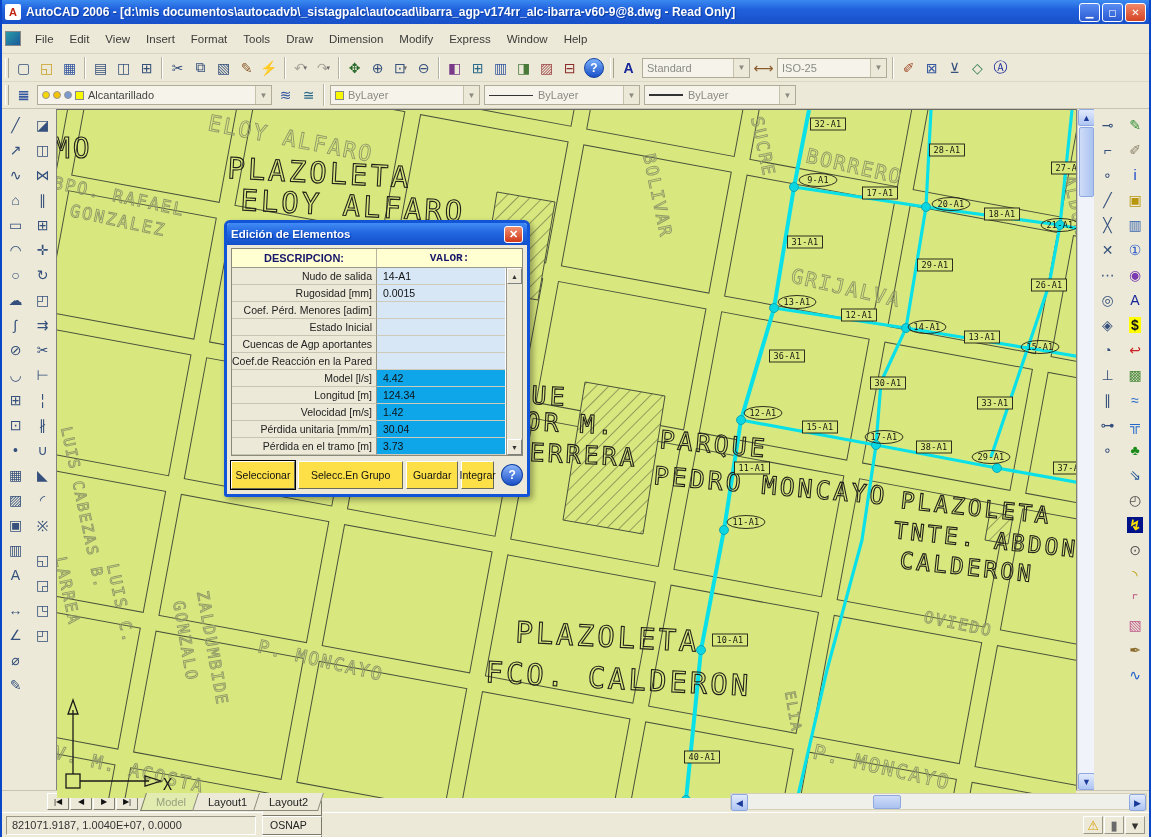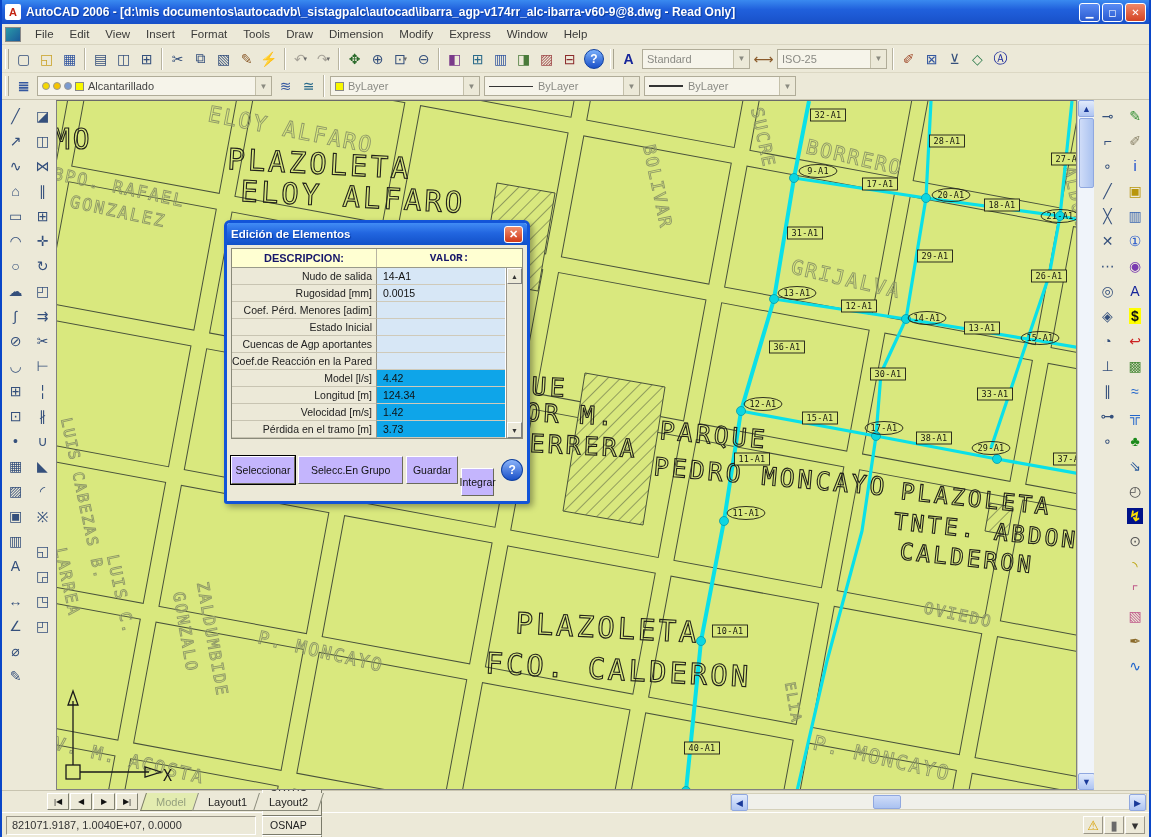--- a/index.html
+++ b/index.html
@@ -14,21 +14,21 @@
   .appicon { width:16px; height:16px; background:#fff; border-radius:2px; color:#c22210;
     font-weight:bold; font-size:11px; display:flex; align-items:center; justify-content:center; margin-right:5px;}
   .titletext { font-size:12px; font-weight:bold; white-space:nowrap; overflow:hidden;
     text-shadow:1px 1px 1px #0a3a9a; flex:1;}
   .winbtn { width:21px; height:19px; margin-left:2px; border:1px solid #fff; border-radius:3px;
     background:linear-gradient(180deg,#5a8cf4,#2a5ad0); color:#fff; font-size:10px;
     display:flex; align-items:center; justify-content:center; }
   .winbtn.close { background:linear-gradient(180deg,#f08868,#d44424); }
 
   
-  .menubar { height:21px; background:#ece9d8; display:flex; align-items:center;
+  .menubar { height:30px; background:#ece9d8; display:flex; align-items:center;
     border-bottom:1px solid #d8d4c0; padding-left:3px; flex:0 0 auto;}
   .mwicon { width:16px; height:15px; background:linear-gradient(135deg,#2a9aa8,#1a5a9a);
     border:1px solid #888; margin-right:6px; }
   .menuitem { font-size:11.5px; color:#3a3a38; padding:2px 8px; }
 
   
   .tbrow { background:#ece9d8; display:flex; align-items:center; flex:0 0 auto; }
   .tbrow2 { height:28px; border-bottom:1px solid #dcd8c4;}
   .tbrow3 { height:27px; border-bottom:1px solid #c8c4b0;}
   .grip { width:4px; height:20px; border-left:1px solid #fff; border-right:1px solid #a8a490; margin:0 3px;}
@@ -91,21 +91,21 @@
     font-size:10.5px; color:#222; text-align:right; padding:2px 4px 0 0; white-space:nowrap; overflow:hidden;}
   .dlg-value { width:128px; border-bottom:1px solid #cfcaba; font-size:10.5px; color:#111;
     padding:2px 0 0 6px; white-space:nowrap;}
   .vblue { background:#d7e7f6; }
   .vcream { background:#0ea5e9; }
   .dscroll { width:16px; background:#ece9d8; border-left:1px solid #9a9688;
     display:flex; flex-direction:column; justify-content:space-between;}
   .dscroll .sb { height:16px; background:#ece9d8; border:1px solid; border-color:#fff #808080 #808080 #fff;
     font-size:7px; color:#333; display:flex; align-items:center; justify-content:center;}
   .dlg-btnrow { display:flex; align-items:center; margin-top:5px; }
-  .dlg-btn { height:28px; background:#c4b5fd; border:1px solid; border-color:#fff #6a6a5a #6a6a5a #fff;
+  .dlg-btn { height:28px; background:#fde047; border:1px solid; border-color:#fff #6a6a5a #6a6a5a #fff;
     font-size:10.5px; color:#111; padding:12px 6px; margin-right:3px; display:flex; align-items:center; justify-content:center;}
   .dlg-btn.focused { outline:1px solid #000; }
   .dlg-help { width:22px; height:22px; border-radius:50%; background:linear-gradient(180deg,#8ab4fa,#1a50c8);
     border:1px solid #1040a0; color:#fff; font-weight:bold; font-size:12px;
     display:flex; align-items:center; justify-content:center; margin-left:4px;}
 
   
   .tabrow { height:22px; background:#ece9d8; display:flex; align-items:center;
     border-top:1px solid #c8c4b0; flex:0 0 auto; padding-left:45px;}
   .tnav { width:22px; height:17px; background:#ece9d8; border:1px solid; border-color:#fff #808070 #808070 #fff;
@@ -906,35 +906,39 @@
               </div>
               <div class="dlg-row">
                 <div class="dlg-label">Longitud [m]</div>
                 <div class="dlg-value vcream">124.34</div>
               </div>
               <div class="dlg-row">
                 <div class="dlg-label">Velocidad [m/s]</div>
                 <div class="dlg-value vcream">1.42</div>
               </div>
               <div class="dlg-row">
+                <div class="dlg-label">Pérdida unitaria [mm/m]</div>
+                <div class="dlg-value vcream">30.04</div>
+              </div>
+              <div class="dlg-row">
                 <div class="dlg-label">Pérdida en el tramo [m]</div>
                 <div class="dlg-value vcream">3.73</div>
               </div>
             </div>
           <div class="dscroll">
             <div class="sb">▲</div>
             <div class="sb">▼</div>
           </div>
         </div>
       </div>
       <div class="dlg-btnrow">
         <div class="dlg-btn focused" style="width:64px;">Seleccionar</div>
         <div class="dlg-btn" style="width:106px;">Selecc.En Grupo</div>
         <div class="dlg-btn" style="width:52px;">Guardar</div>
-        <div class="dlg-btn" style="width:33px;margin-top:24px;">Integrar</div>
+        <div class="dlg-btn" style="width:33px;">Integrar</div>
         <div class="dlg-help">?</div>
       </div>
     </div>
   </div>
 
   <div class="tabrow">
     <div style="display:flex;">
         <div class="tnav">|◀</div>
         <div class="tnav">◀</div>
         <div class="tnav">▶</div>

